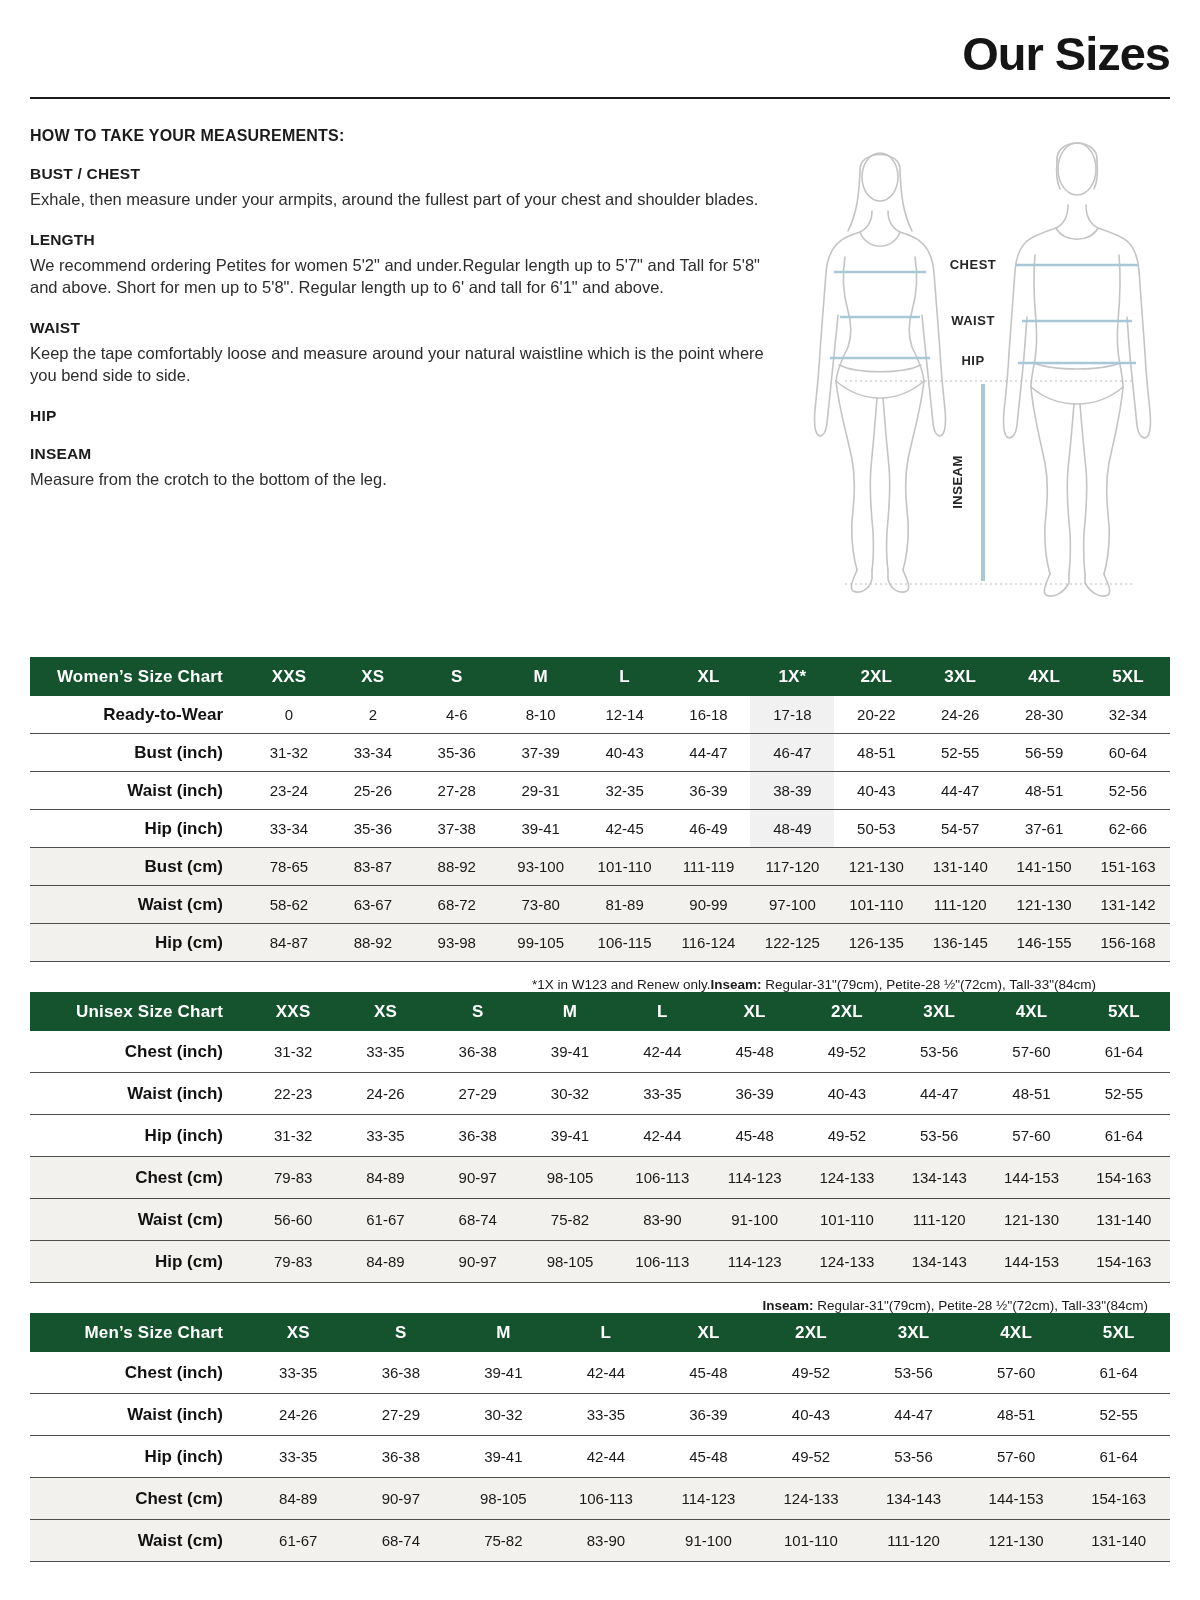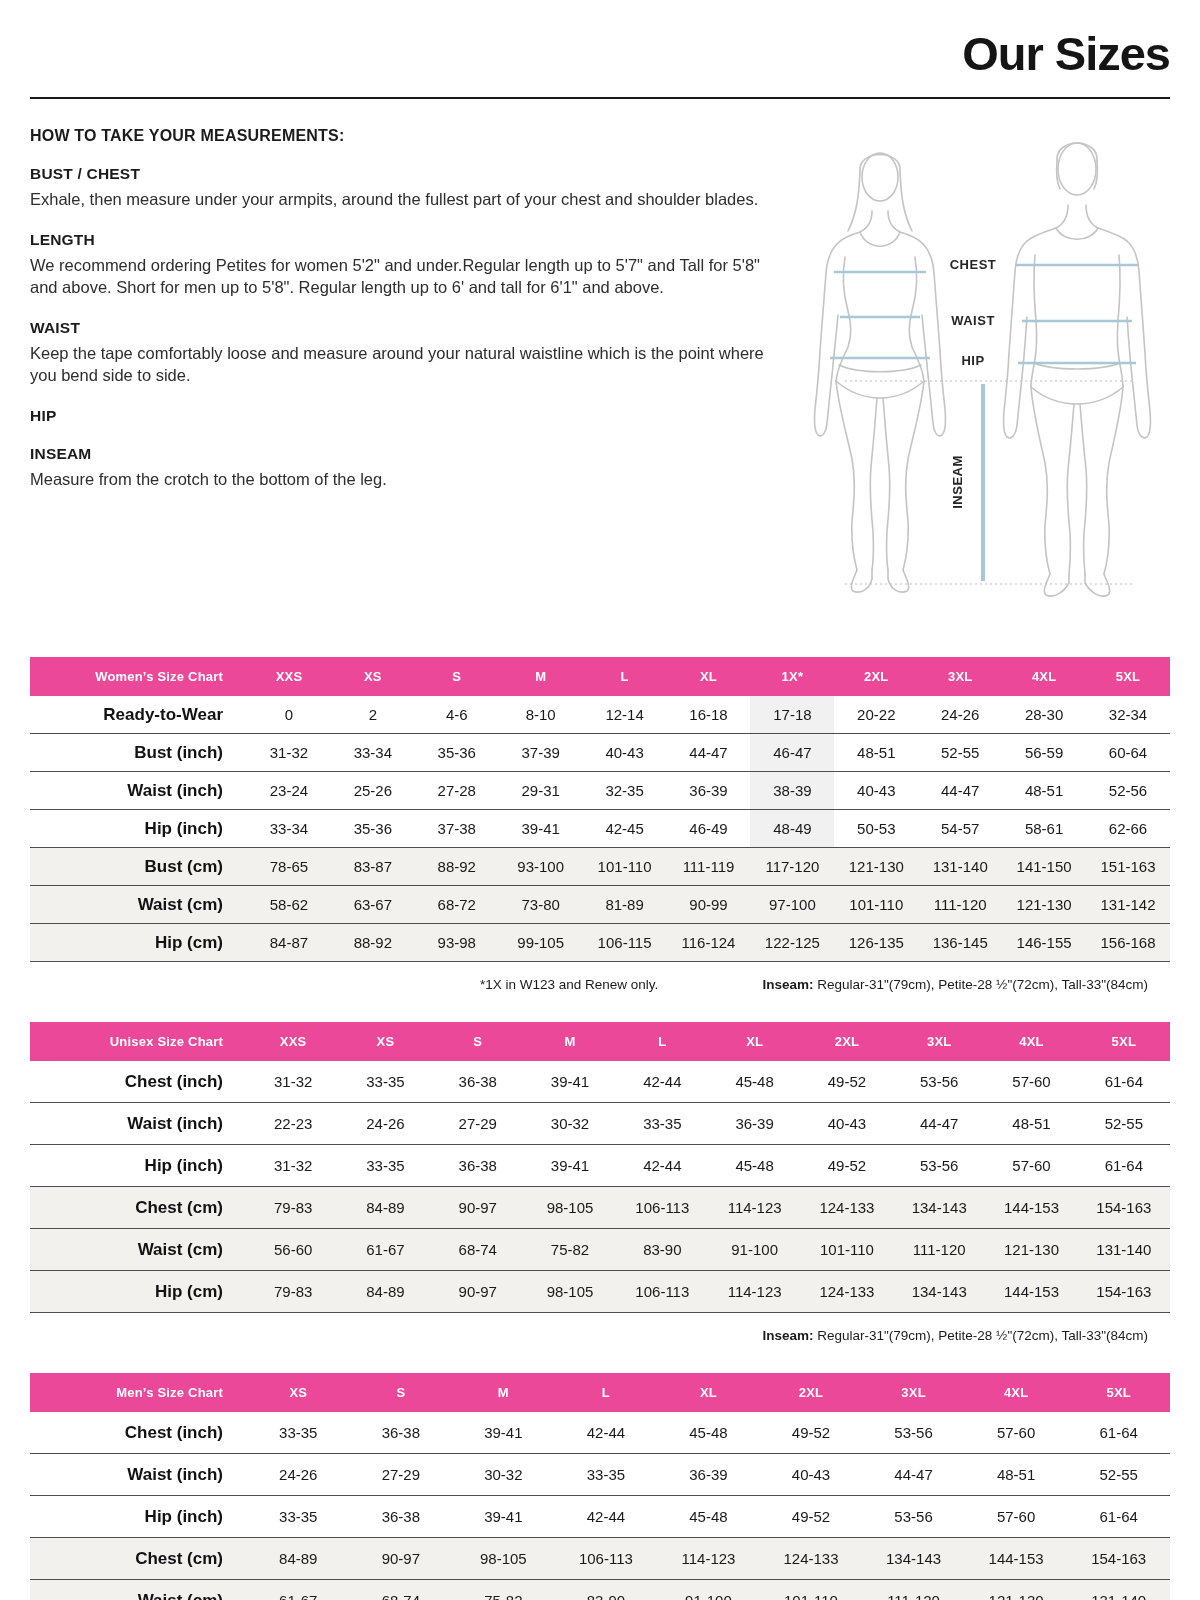--- a/index.html
+++ b/index.html
@@ -17,32 +17,32 @@
   .instr-block p{font-size:16.5px;line-height:1.33;margin:0;color:#2d2d2d;}
 
   .diagram-wrap{margin-left:22px;margin-top:2px;}
   .fig{stroke:#c4c4c4;stroke-width:1.6;fill:none;stroke-linecap:round;}
   .mline{stroke:#a9c7d7;stroke-width:2.6;fill:none;}
   .inseam-bar{stroke:#a9c7d7;stroke-width:4;fill:none;}
   .dotline{stroke:#bdbdbd;stroke-width:1;stroke-dasharray:2 3;fill:none;}
   .diag-label{font-family:"Liberation Sans","DejaVu Sans",sans-serif;font-size:13px;font-weight:700;fill:#262626;letter-spacing:.5px;}
 
   table.size-table{width:1140px;border-collapse:collapse;table-layout:fixed;}
-  table.size-table th{background:#ec4899;color:#ffffff;font-weight:700;font-size:13px;height:37px;text-align:center;letter-spacing:.2px;}
+  table.size-table th{background:#14532d;color:#ffffff;font-weight:700;font-size:17px;height:37px;text-align:center;letter-spacing:.2px;}
   table.size-table th.tlabel{text-align:right;padding-right:24px;width:192px;}
   table.size-table td{text-align:center;border-bottom:1px solid #4d4d4d;color:#1a1a1a;font-size:15px;}
   .t-women td{height:35px;}
   .t-unisex td,.t-men td{height:39px;}
   table.size-table td.rlabel{text-align:right;padding-right:24px;font-weight:800;font-size:17px;color:#121212;}
   table.size-table tr.shaded td{background:#f2f1ee;}
   table.size-table td.hl{background-image:linear-gradient(rgba(0,0,0,0.055),rgba(0,0,0,0.055));}
 
   .tbl-margin{margin-top:42px;}
-  .tbl-gap{margin-top:30px;}
-  .footnote-row{display:flex;justify-content:space-between;width:1140px;margin-top:15px;font-size:13.5px;color:#1b1b1b;}
+  .tbl-gap{}
+  .footnote-row{display:flex;justify-content:center;width:1140px;margin-top:15px;font-size:13.5px;color:#1b1b1b;}
   .footnote-row .fn-left{margin-left:450px;}
   .footnote-row .fn-right{padding-right:22px;}
   .footnote-right-only{width:1140px;text-align:right;padding-right:22px;box-sizing:border-box;margin-top:15px;font-size:13.5px;color:#1b1b1b;}
   .fn-bold{font-weight:800;}
 </style>
 </head>
 <body>
 
 <div class="page">
 
@@ -194,21 +194,21 @@
           <td class="rlabel">Hip (inch)</td>
           <td class="">33-34</td>
           <td class="">35-36</td>
           <td class="">37-38</td>
           <td class="">39-41</td>
           <td class="">42-45</td>
           <td class="">46-49</td>
           <td class="hl">48-49</td>
           <td class="">50-53</td>
           <td class="">54-57</td>
-          <td class="">58-61</td>
+          <td class="">37-61</td>
           <td class="">62-66</td>
         </tr>
         <tr class="shaded">
           <td class="rlabel">Bust (cm)</td>
           <td class="">78-65</td>
           <td class="">83-87</td>
           <td class="">88-92</td>
           <td class="">93-100</td>
           <td class="">101-110</td>
           <td class="">111-119</td>

